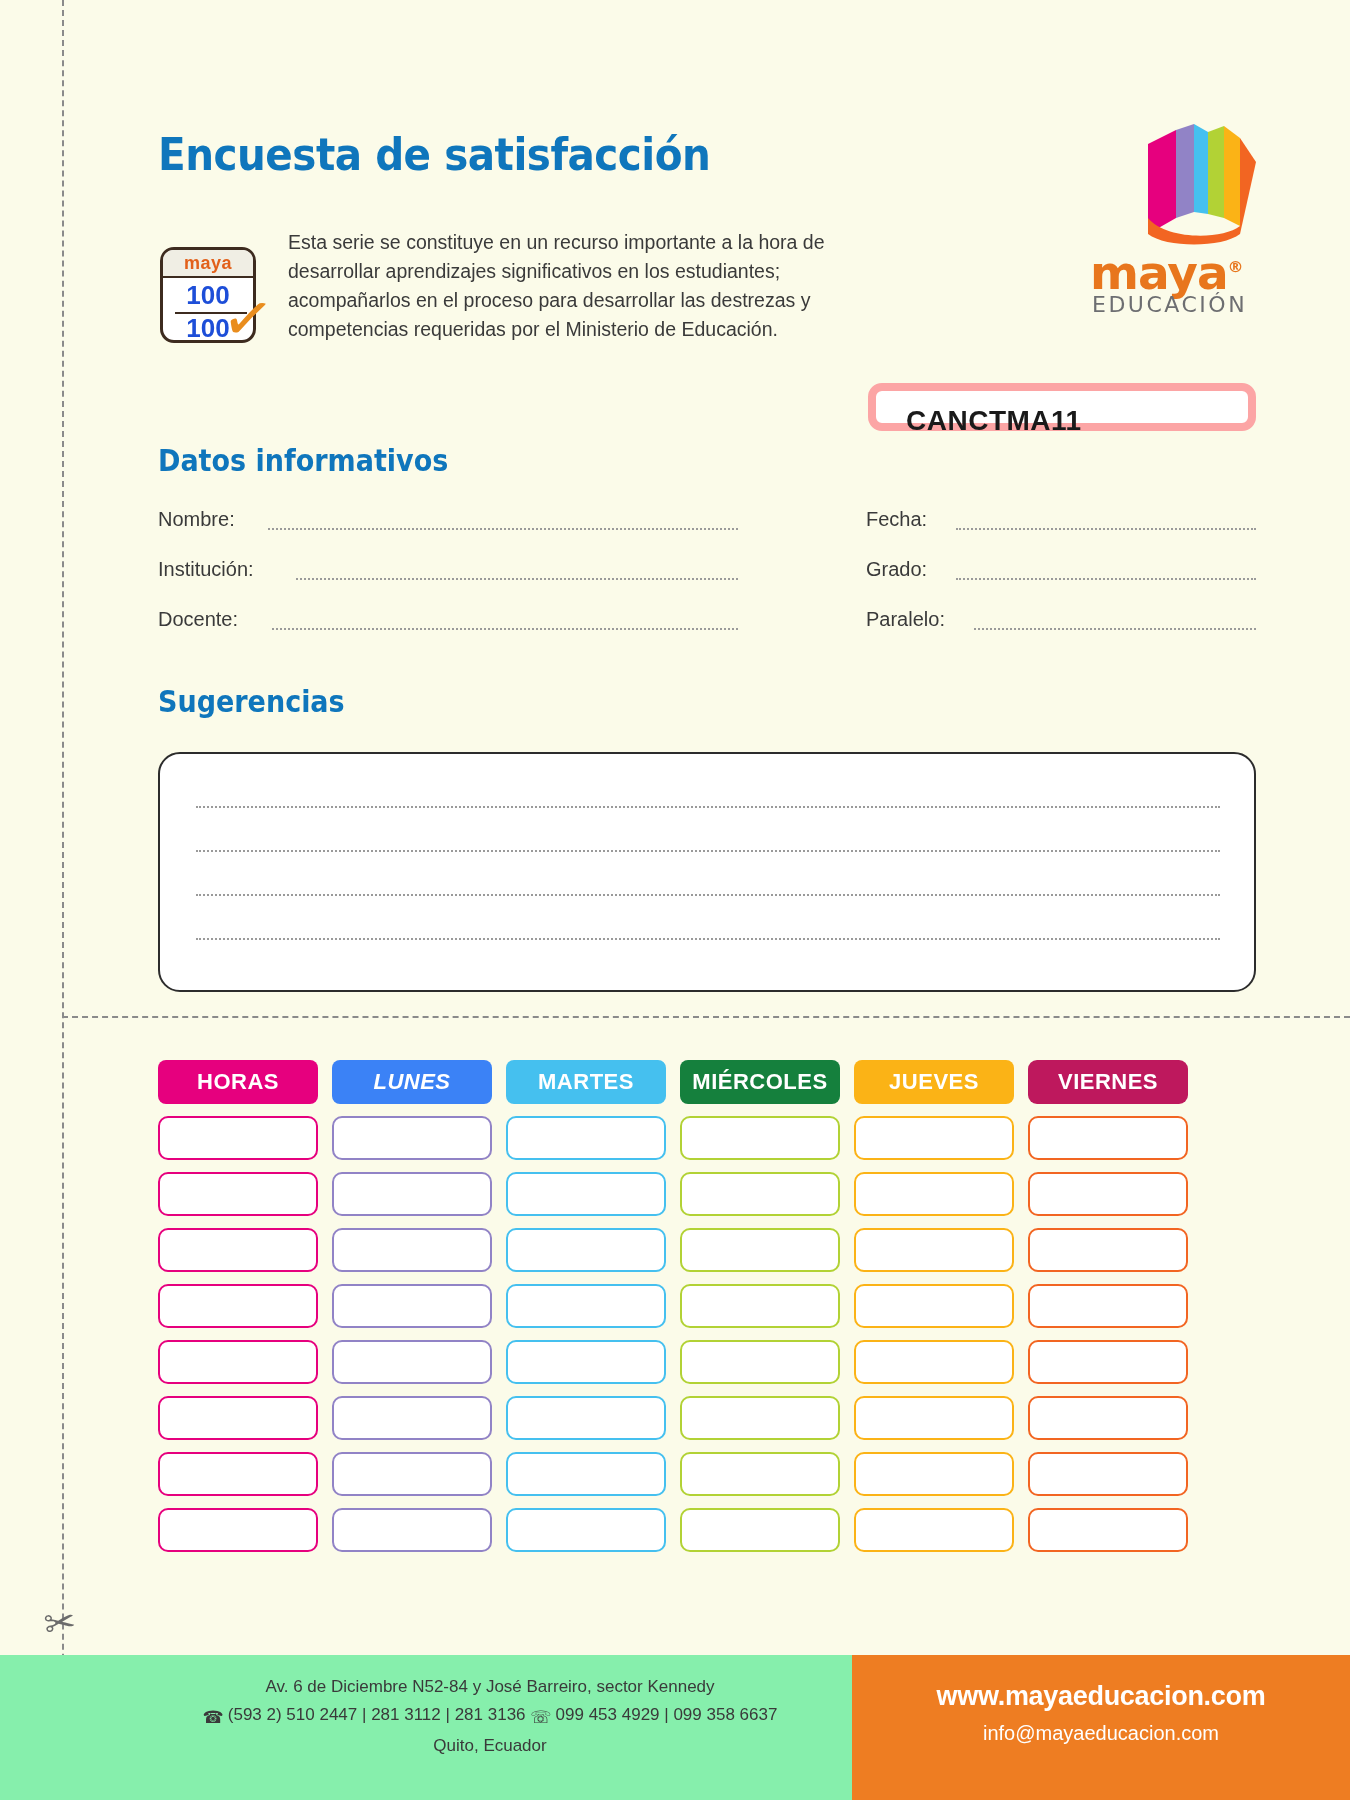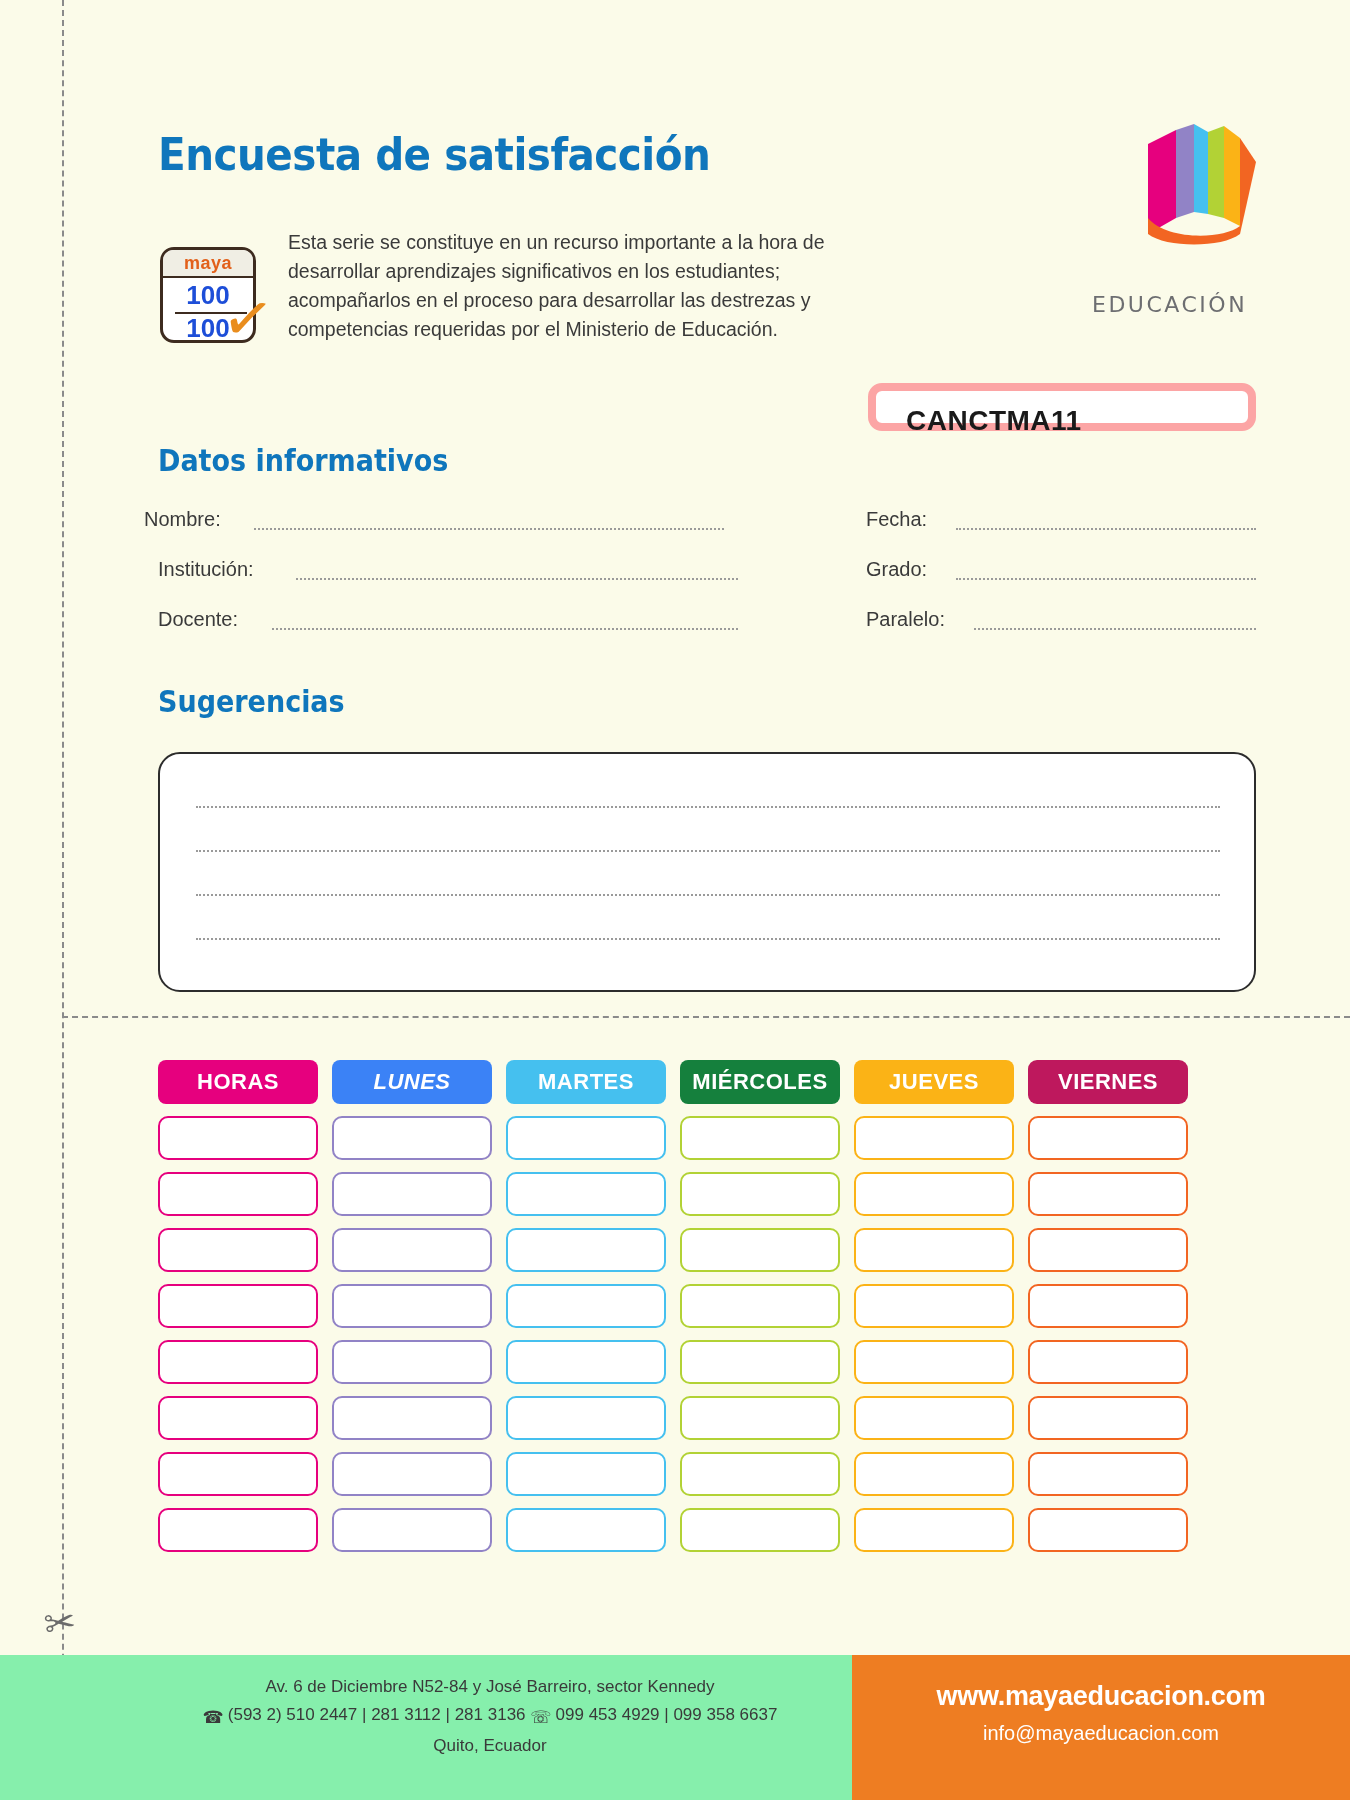--- a/index.html
+++ b/index.html
@@ -353,29 +353,32 @@
     <svg width="170" height="130" viewBox="0 0 170 130">
       <path d="M58 22 L86 8 L86 96 L58 112 Z" fill="#e6007e"></path>
       <path d="M86 8 L104 2 L104 90 L86 96 Z" fill="#9183c6"></path>
       <path d="M104 2 L118 10 L118 92 L104 90 Z" fill="#45c0ef"></path>
       <path d="M118 10 L134 4 L134 96 L118 92 Z" fill="#b2d235"></path>
       <path d="M134 4 L150 16 L150 104 L134 96 Z" fill="#fbb316"></path>
       <path d="M150 16 L166 40 L150 112 L150 104 Z" fill="#f26522"></path>
       <path d="M58 112 C76 126, 132 126, 150 112 L150 104 C132 118, 76 118, 58 96 Z" fill="#f26522"></path>
     </svg>
   </div>
+  <div class="logo-word">
+    <span>maya</span><span class="logo-reg">®</span>
+  </div>
   <div class="logo-sub">EDUCACIÓN</div>
 
   <div class="code-box">
     <div class="code-text">CANCTMA11</div>
   </div>
 
   <div class="section-title" id="datos-title">Datos informativos</div>
 
-  <div class="field" style="left:144px; top:508px; width:580px; height:26px;">
+  <div class="field" style="left:158px; top:508px; width:580px; height:26px;">
     <span class="lbl">Nombre:</span>
     <span class="dots" style="left:110px; right:0;"></span>
   </div>
   <div class="field" style="left:158px; top:558px; width:580px; height:26px;">
     <span class="lbl">Institución:</span>
     <span class="dots" style="left:138px; right:0;"></span>
   </div>
   <div class="field" style="left:158px; top:608px; width:580px; height:26px;">
     <span class="lbl">Docente:</span>
     <span class="dots" style="left:114px; right:0;"></span>

